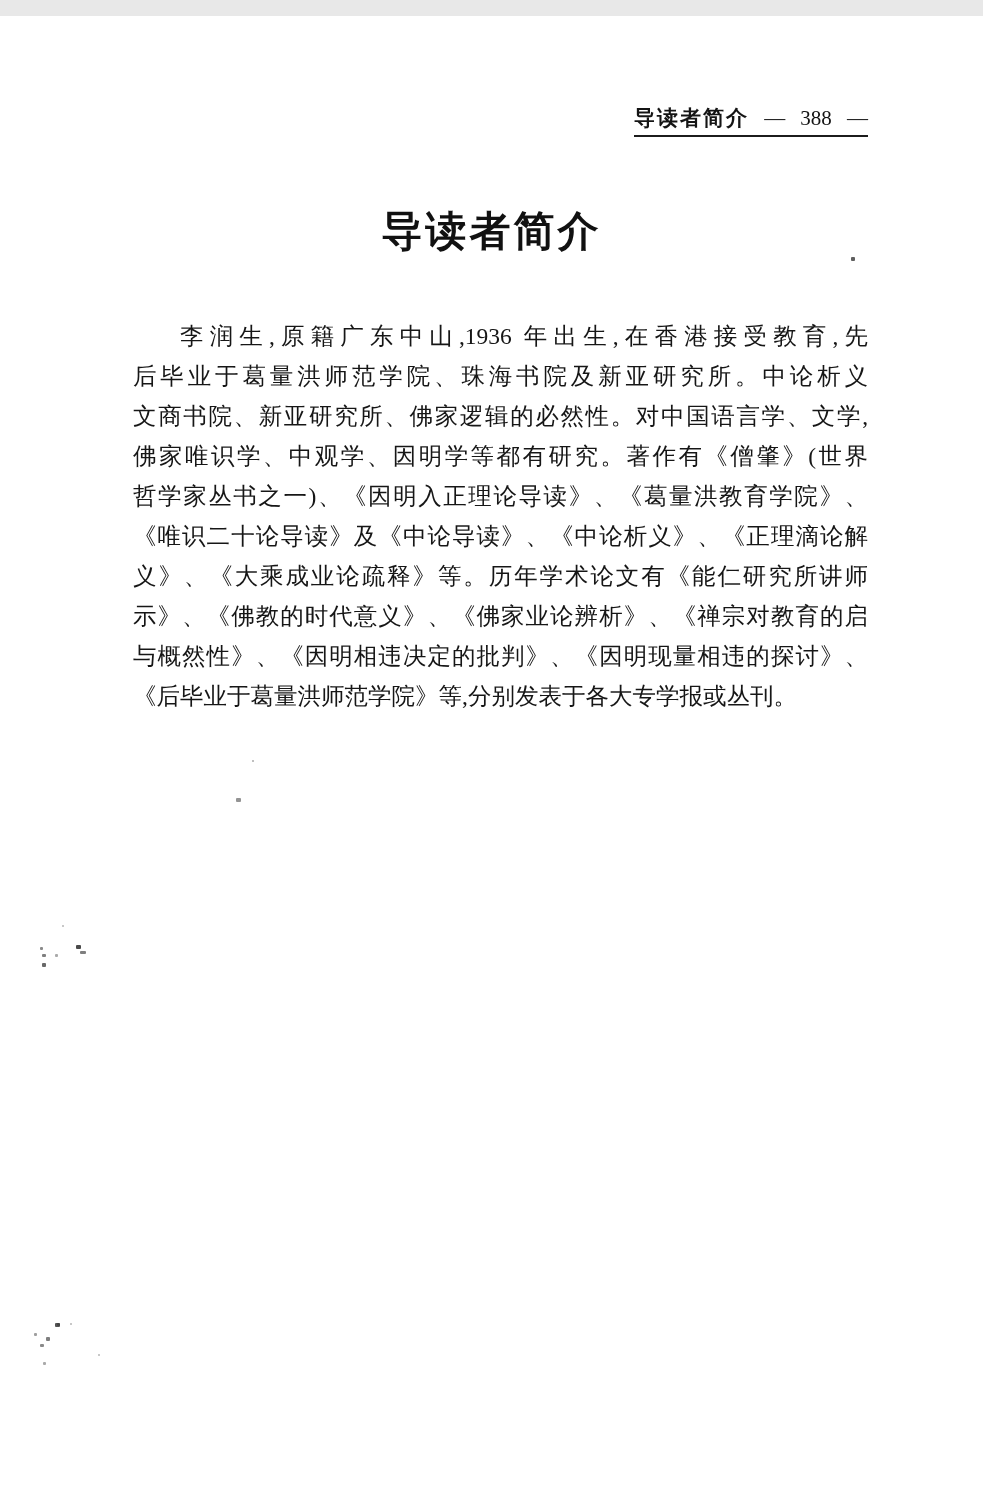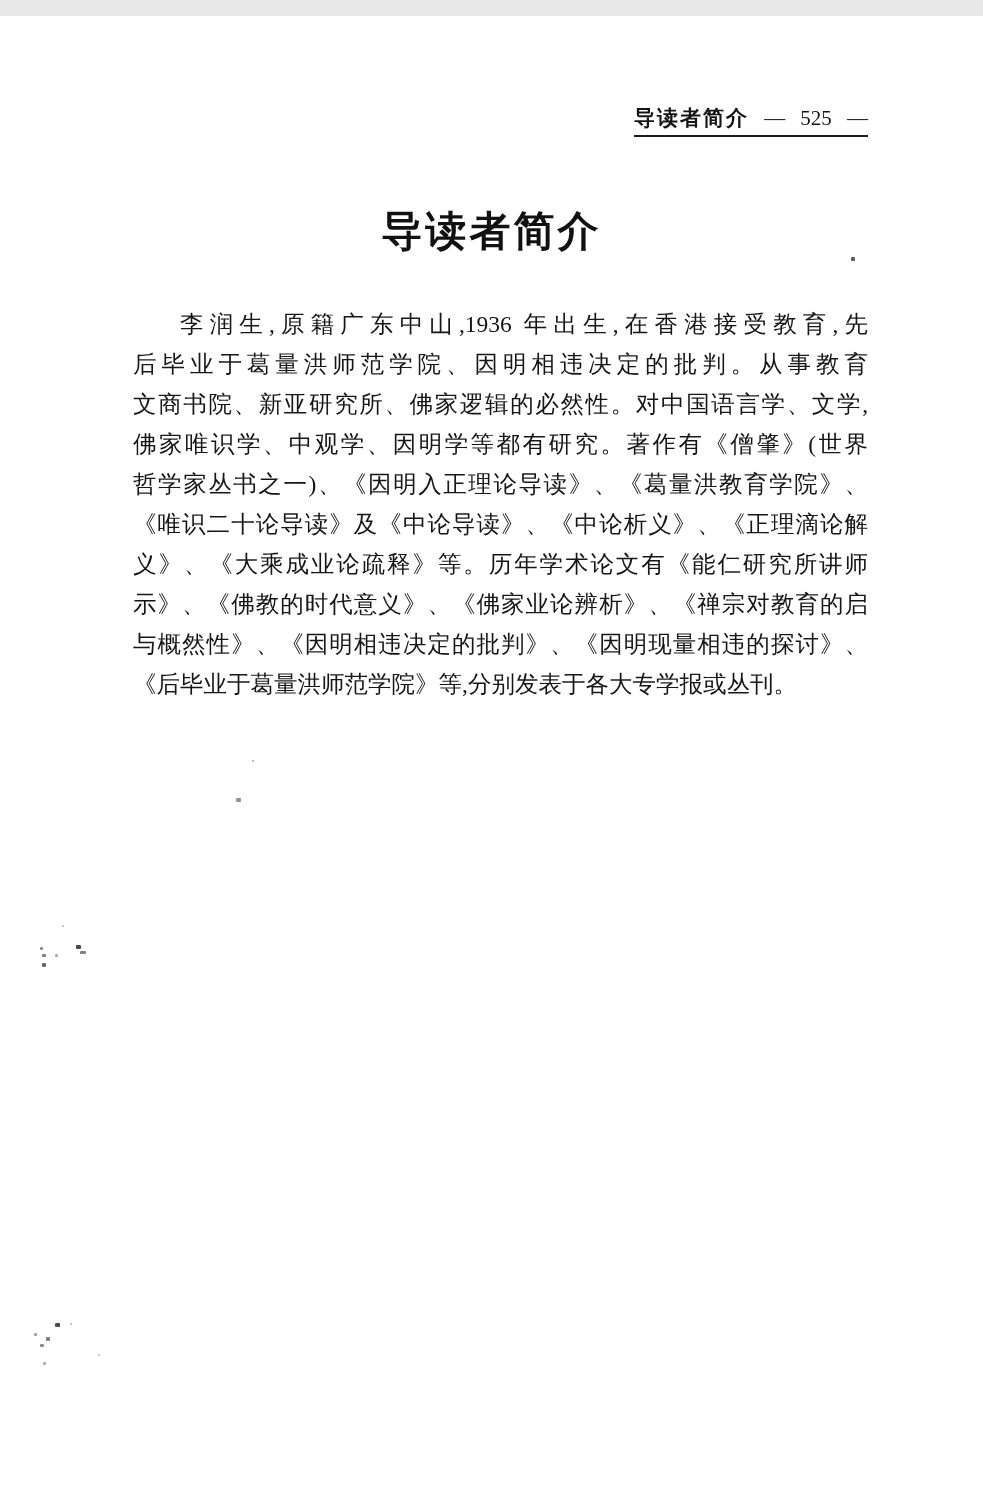--- a/index.html
+++ b/index.html
@@ -51,21 +51,21 @@
     text-align: center;
     font-family: "Liberation Sans", "DejaVu Sans", sans-serif;
     font-weight: 700;
     font-size: 41px;
     letter-spacing: 3px;
     color: #111111;
   }
   
   .body-text {
     position: absolute;
-    top: 288px;
+    top: 300px;
     left: 133px;
     width: 735px;
     font-size: 23.5px;
     line-height: 40px;
     color: #161616;
     font-family: Liberation Serif, serif;
   }
   .text-line {
     height: 40px;
     white-space: nowrap;
@@ -82,29 +82,29 @@
   }
 </style>
 </head>
 <body>
 
 <div class="page">
 
   <div class="running-head">
     <span class="rh-label">导读者简介</span>
     <span class="rh-dash">—</span>
-    <span class="rh-page">525</span>
+    <span class="rh-page">388</span>
     <span class="rh-dash">—</span>
   </div>
 
   <h1 class="title">导读者简介</h1>
 
   <div class="body-text">
       <div class="text-line">李润生,原籍广东中山,1936 年出生,在香港接受教育,先</div>
-      <div class="text-line">后毕业于葛量洪师范学院、因明相违决定的批判。从事教育</div>
+      <div class="text-line">后毕业于葛量洪师范学院、珠海书院及新亚研究所。中论析义</div>
       <div class="text-line">文商书院、新亚研究所、佛家逻辑的必然性。对中国语言学、文学,</div>
       <div class="text-line">佛家唯识学、中观学、因明学等都有研究。著作有《僧肇》(世界</div>
       <div class="text-line">哲学家丛书之一)、《因明入正理论导读》、《葛量洪教育学院》、</div>
       <div class="text-line">《唯识二十论导读》及《中论导读》、《中论析义》、《正理滴论解</div>
       <div class="text-line">义》、《大乘成业论疏释》等。历年学术论文有《能仁研究所讲师</div>
       <div class="text-line">示》、《佛教的时代意义》、《佛家业论辨析》、《禅宗对教育的启</div>
       <div class="text-line">与概然性》、《因明相违决定的批判》、《因明现量相违的探讨》、</div>
       <div class="text-line">《后毕业于葛量洪师范学院》等,分别发表于各大专学报或丛刊。</div>
     </div>
 

